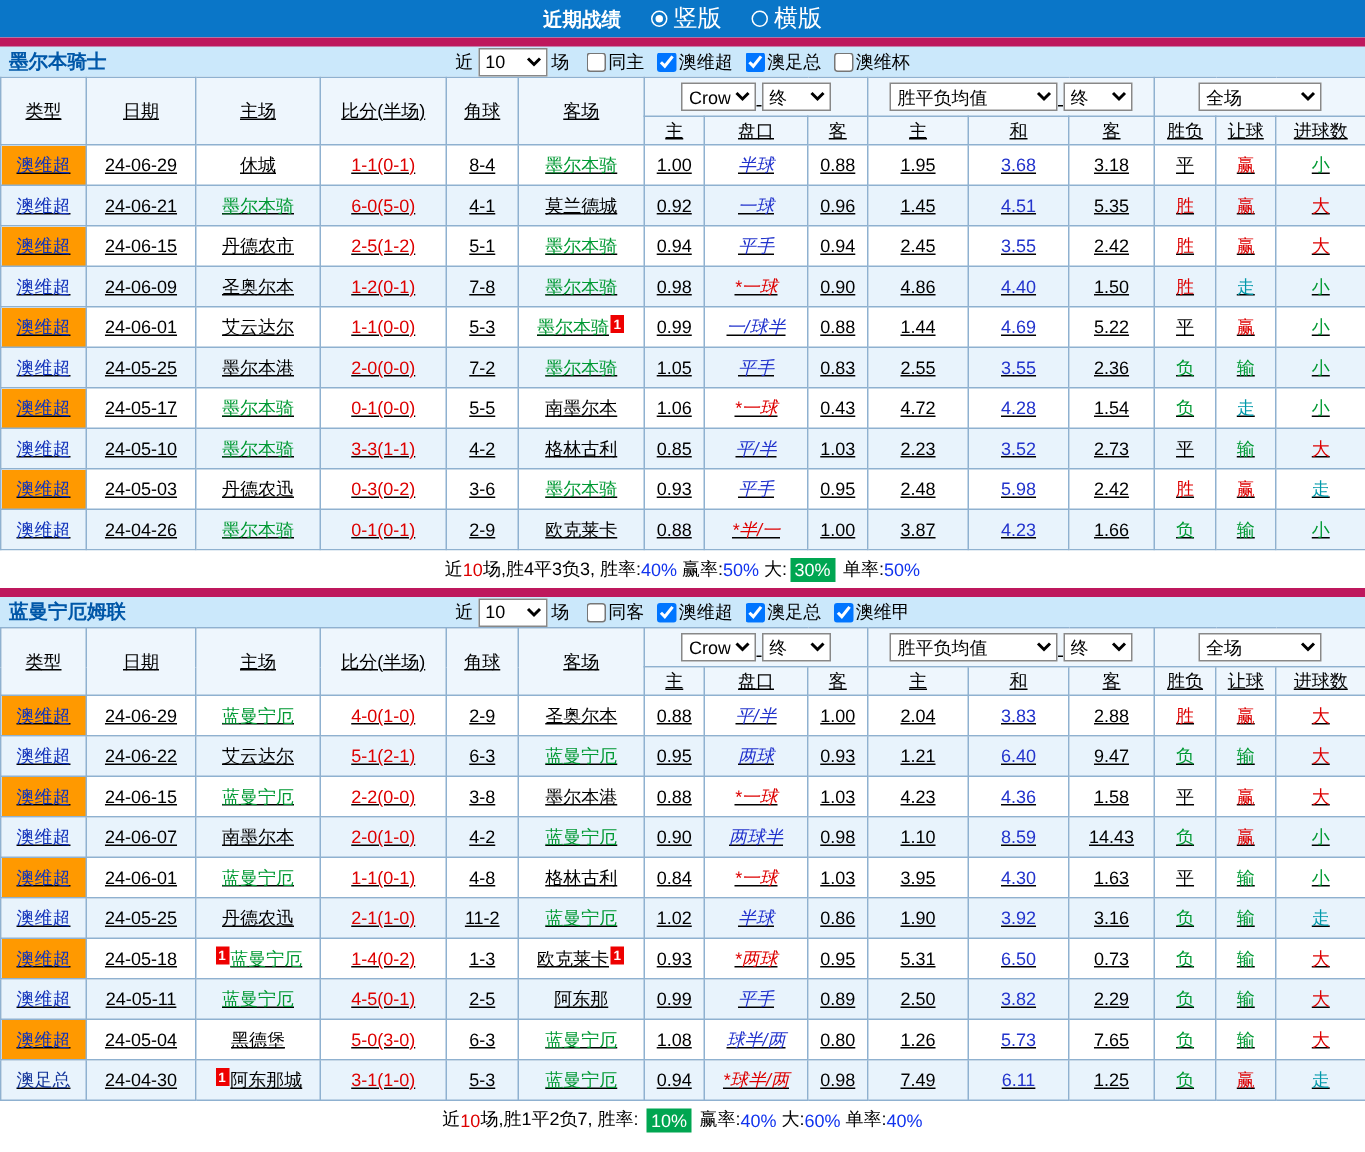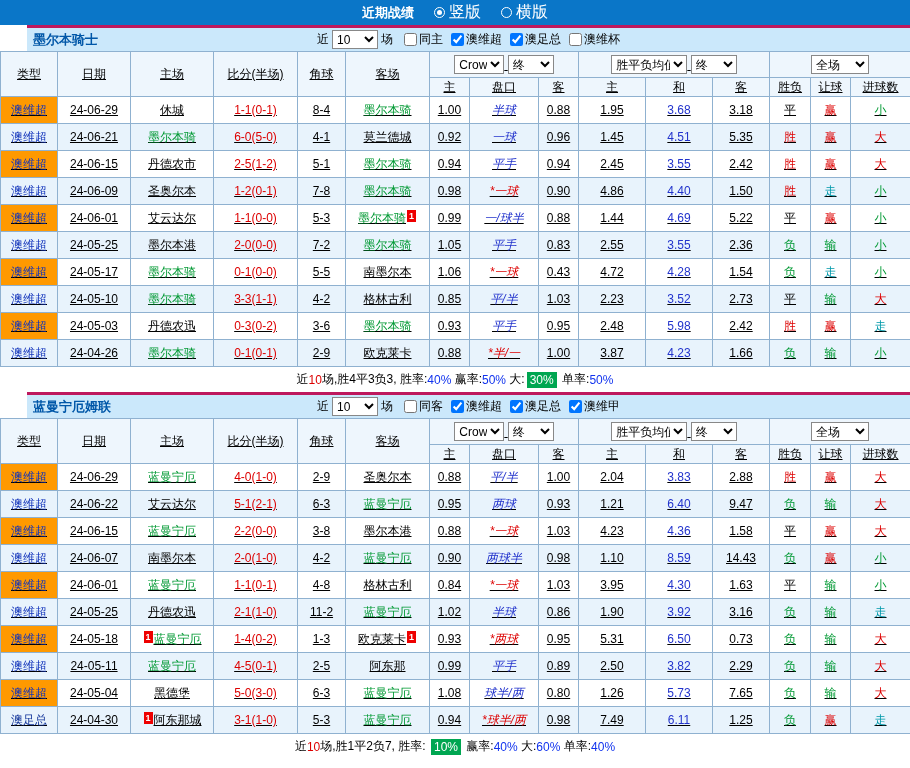--- a/index.html
+++ b/index.html
@@ -7,33 +7,33 @@
   .page { width:910px; }
 
   
   .topbar { height:25px; background:#0a76c8; color:#ffffff; display:flex; align-items:center; justify-content:center; gap:20px; font-size:13px; }
   .topbar-title { font-weight:bold; }
   .radio-group { display:inline-flex; align-items:center; gap:4px; font-size:16px; cursor:pointer; }
   .radio { width:11px; height:11px; border:1px solid #fff; border-radius:50%; display:inline-block; position:relative; background:transparent; }
   .radio.sel::after { content:''; position:absolute; left:2px; top:2px; right:2px; bottom:2px; background:#fff; border-radius:50%; }
 
   
-  .section-header { height:26px; background:#cbe8fb; border-top:3px solid #be185d; display:flex; align-items:center; position:relative; font-size:12px; color:#000;margin-left:27px; }
+  .section-header { height:26px; background:#cbe8fb; border-top:6px solid #be185d; display:flex; align-items:center; position:relative; font-size:12px; color:#000; }
   .section-title { position:absolute; left:6px; color:#0057a8; font-weight:bold; font-size:13px; }
   .filter { margin:0 auto; display:flex; align-items:center; gap:3px; }
   .filter-checks { display:inline-flex; align-items:center; }
   .chk { display:inline-flex; align-items:center; margin-left:8px; cursor:pointer; }
   .chk input { width:13px; height:13px; margin-right:2px; }
 
   select { font-size:12px; height:19px; border:1px solid #888; background:#fff; font-family:inherit; }
   .sel-count { width:46px; }
   .sel-book  { width:50px; }
   .sel-final { width:46px; }
-  .sel-avg   { width:76px; }
-  .sel-scope { width:58px; }
+  .sel-avg   { width:112px; }
+  .sel-scope { width:82px; }
 
   
   table { width:910px; border-collapse:collapse; table-layout:fixed; font-size:12px;text-decoration:underline; }
   th, td { border:1px solid #8fb1d0; text-align:center; padding:0 1px; overflow:hidden; white-space:nowrap; }
   thead th { background:#eef6fd; font-weight:normal; color:#000; }
   thead tr.h1 th { height:26px; }
   thead tr.h2 th { height:19px; }
   tbody td { height:27px; color:#000; }
   tbody tr:nth-child(even) td { background:#e8f3fc; }
 

